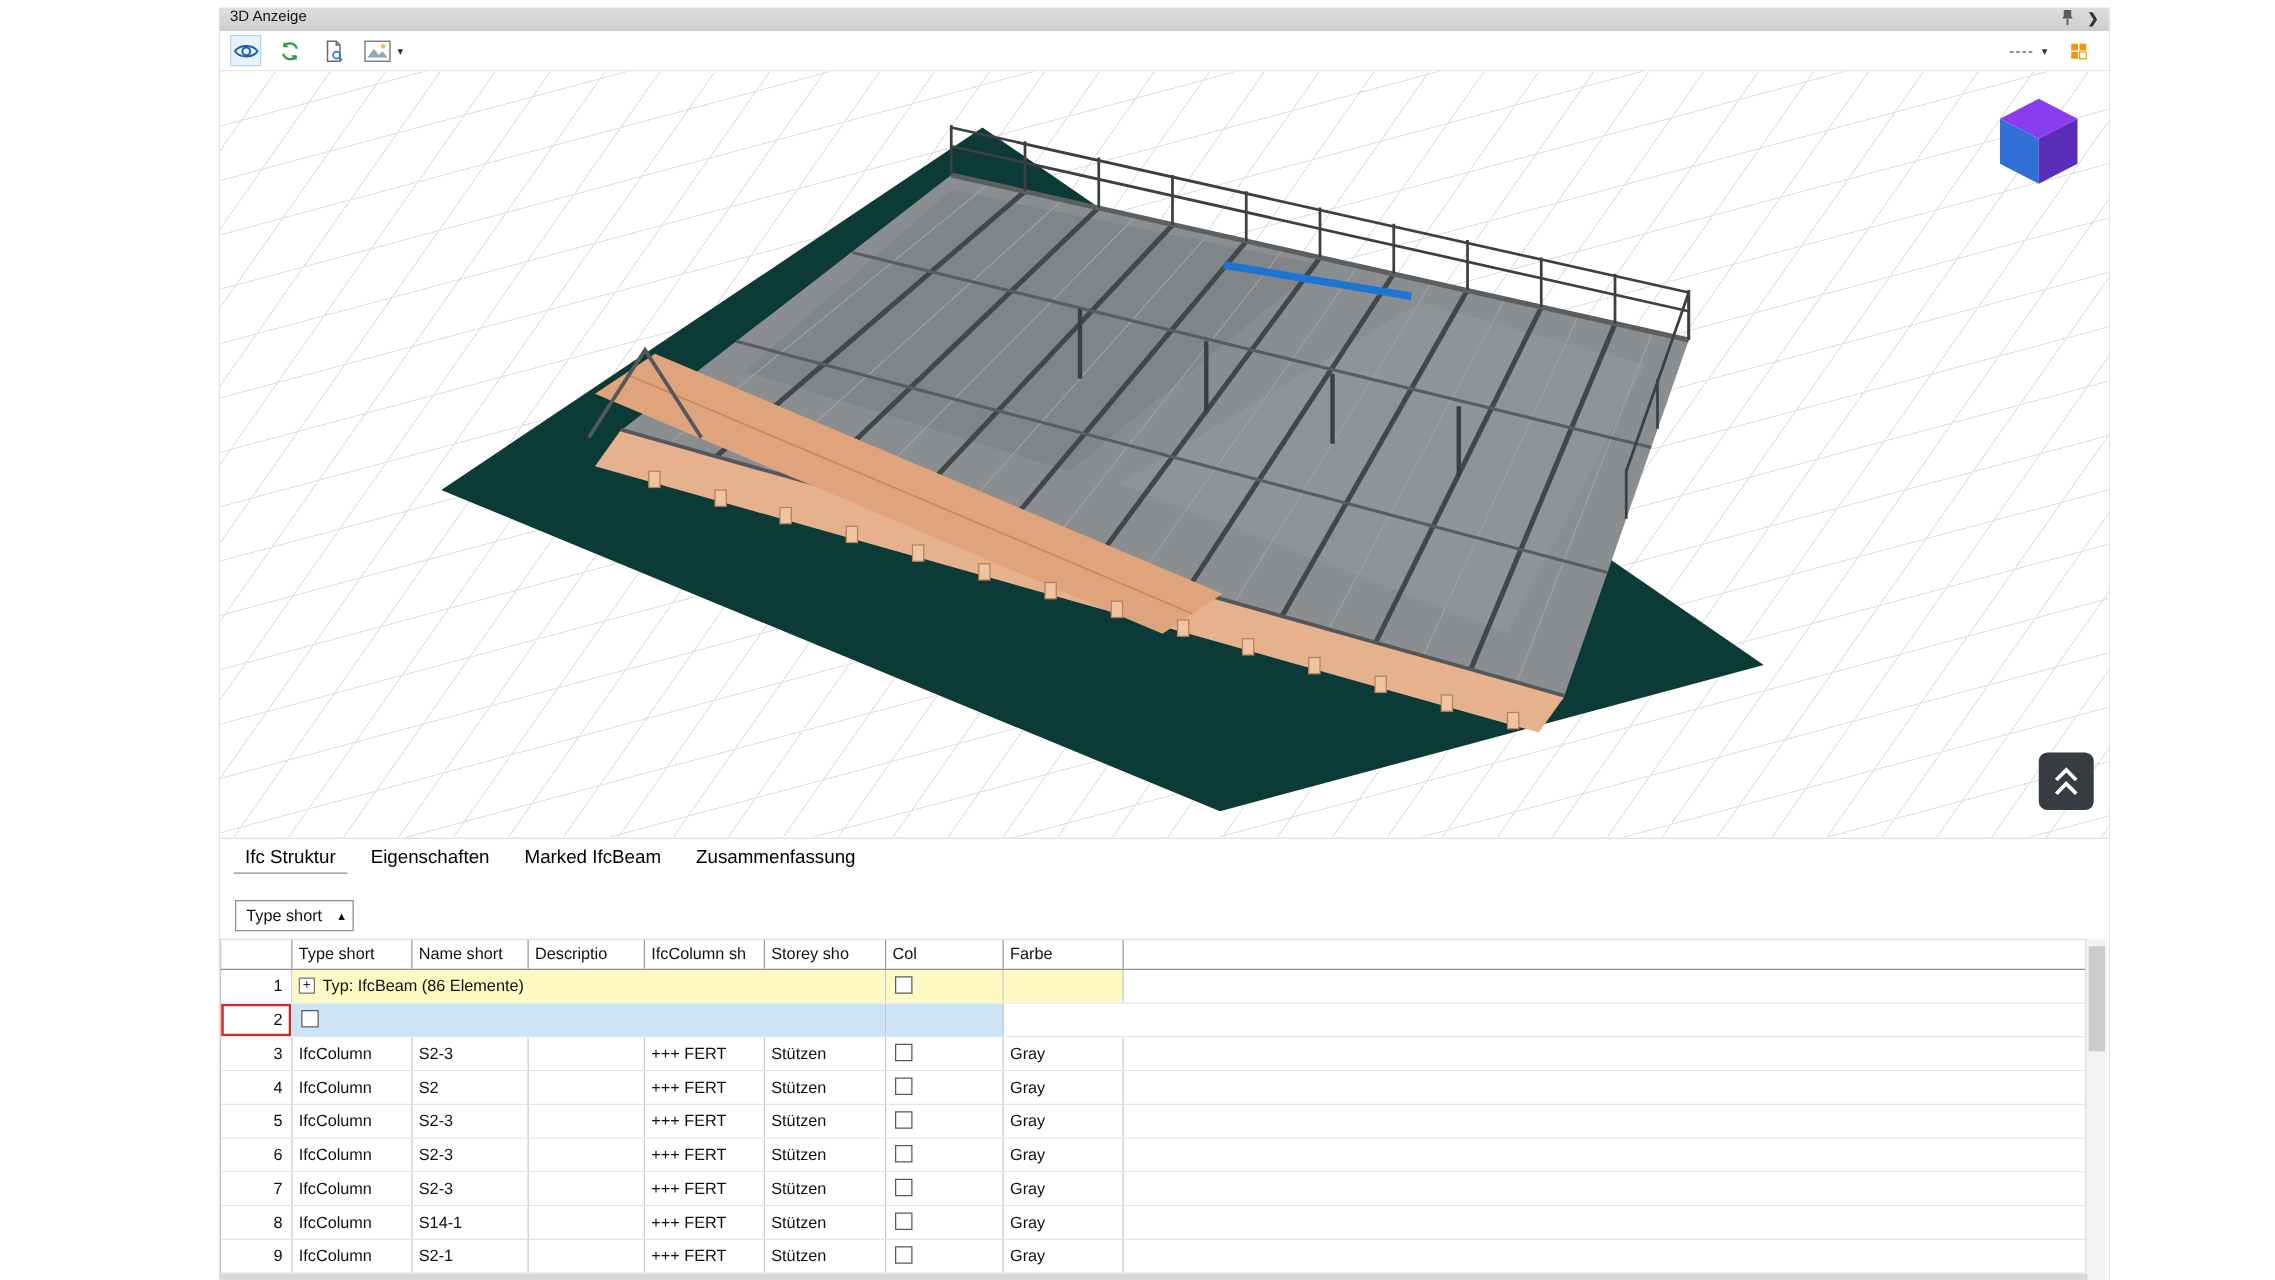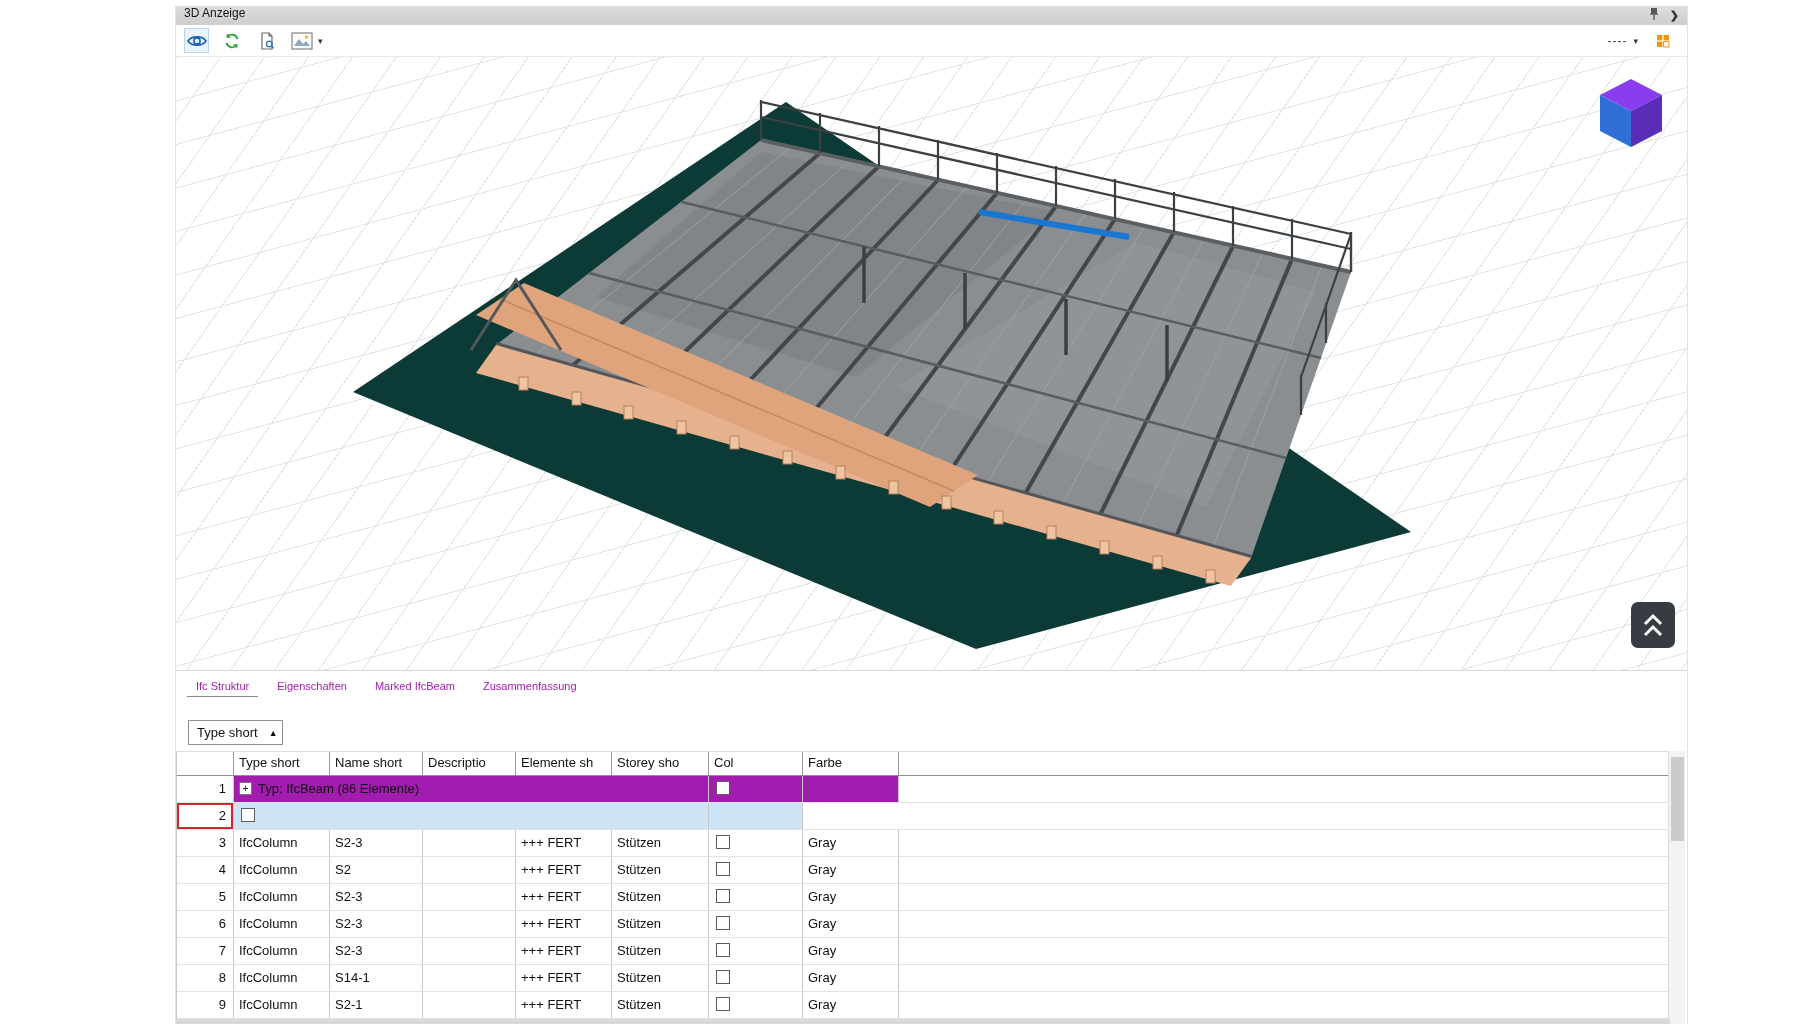--- a/index.html
+++ b/index.html
@@ -25,37 +25,37 @@
   .grid-plane{position:absolute;left:0;top:0;width:100%;height:100%;
     background-image:
       repeating-linear-gradient(165deg,#e0e5ea 0 1px,transparent 1px 42px),
       repeating-linear-gradient(125deg,#e0e5ea 0 1px,transparent 1px 36px)}
   .model{position:absolute;left:0;top:0;width:1513px;height:613px}
   .navcube{position:absolute;left:1420px;top:20px}
   .expand-btn{position:absolute;left:1455px;top:545px;width:44px;height:46px;background:#373c42;
     border-radius:7px;display:flex;align-items:center;justify-content:center;cursor:pointer}
   
   .tabbar{height:31px;border-top:1px solid #d6d6d6;display:flex;align-items:center;padding-left:6px;background:#fff}
-  .tab{padding:7px 14px 8px;font-size:11px;color:#a21caf;position:relative;cursor:default}
+  .tab{padding:7px 14px 8px;font-size:15px;color:#000000;position:relative;cursor:default}
   .tab.active::after{content:"";position:absolute;left:5px;right:5px;bottom:3px;height:1px;background:#8a8a8a}
   
   .table-area{position:relative;height:323px;background:#fff}
   .sort-chip{position:absolute;left:12px;top:19px;height:25px;border:1px solid #8f8f8f;background:#fff;
     font-size:13px;color:#111;padding:4px 24px 0 8px}
   .sort-arrow{position:absolute;right:4px;top:7px;font-size:9px;color:#111}
   .thead{position:absolute;left:0;top:50px;width:1494px;height:25px;border-bottom:1px solid #8e8e8e;
     border-left:1px solid #c9c9c9;border-top:1px solid #dedede;background:#fff}
   .hgrid{display:grid;grid-template-columns:57px 96px 93px 93px 96px 97px 94px 96px;width:723px;height:100%}
   .hcell{border-right:1px solid #9a9a9a;font-size:13px;color:#111;line-height:22px;padding-left:5px;
     overflow:hidden;white-space:nowrap}
   .tbody{position:absolute;left:0;top:75px;width:1494px;border-left:1px solid #c9c9c9}
   .trow{position:relative;height:27px;border-bottom:1px solid #e2e2e2;width:100%;background:#fff}
   .rin{display:grid;grid-template-columns:57px 96px 93px 93px 96px 97px 94px 96px;width:723px;height:100%}
   .rin.grp{grid-template-columns:57px 475px 94px 96px}
-  .rin.grp .cell{background:#a21caf}
+  .rin.grp .cell{background:#fef9c3}
   .rin.grp.sel .cell{background:#cde4f7}
   .rin.grp .cell.num,.rin.grp.sel .cell.num{background:#fff}
   .cell{border-right:1px solid #c9c9c9;font-size:13px;color:#101010;line-height:25px;padding-left:5px;
     overflow:hidden;white-space:nowrap}
   .cell.num{text-align:right;padding-right:7px;padding-left:0}
   .cell.num.marked{box-shadow:inset 0 0 0 2px #cc2b2b}
   .exp{display:inline-block;width:13px;height:13px;border:1px solid #767676;background:#fff;line-height:11px;
     text-align:center;font-size:11px;vertical-align:middle;margin-right:6px;margin-top:-3px;color:#222}
   .cb{display:inline-block;width:14px;height:14px;border:1px solid #5a5a5a;background:#fff;vertical-align:middle;margin-top:-3px}
   .cell.colc{padding-left:7px}
@@ -253,21 +253,21 @@
     <div class="sort-chip">
       <span>Type short</span>
       <span class="sort-arrow">▲</span>
     </div>
     <div class="thead">
       <div class="hgrid">
           <div class="hcell"></div>
           <div class="hcell">Type short</div>
           <div class="hcell">Name short</div>
           <div class="hcell">Descriptio</div>
-          <div class="hcell">Elemente sh</div>
+          <div class="hcell">IfcColumn sh</div>
           <div class="hcell">Storey sho</div>
           <div class="hcell">Col</div>
           <div class="hcell">Farbe</div>
         </div>
     </div>
     <div class="tbody">
         <div class="trow">
           <div class="rin grp">
             <div class="cell num">1</div>
             <div class="cell gspan"><span class="exp">+</span><span>Typ: IfcBeam (86 Elemente)</span></div>

